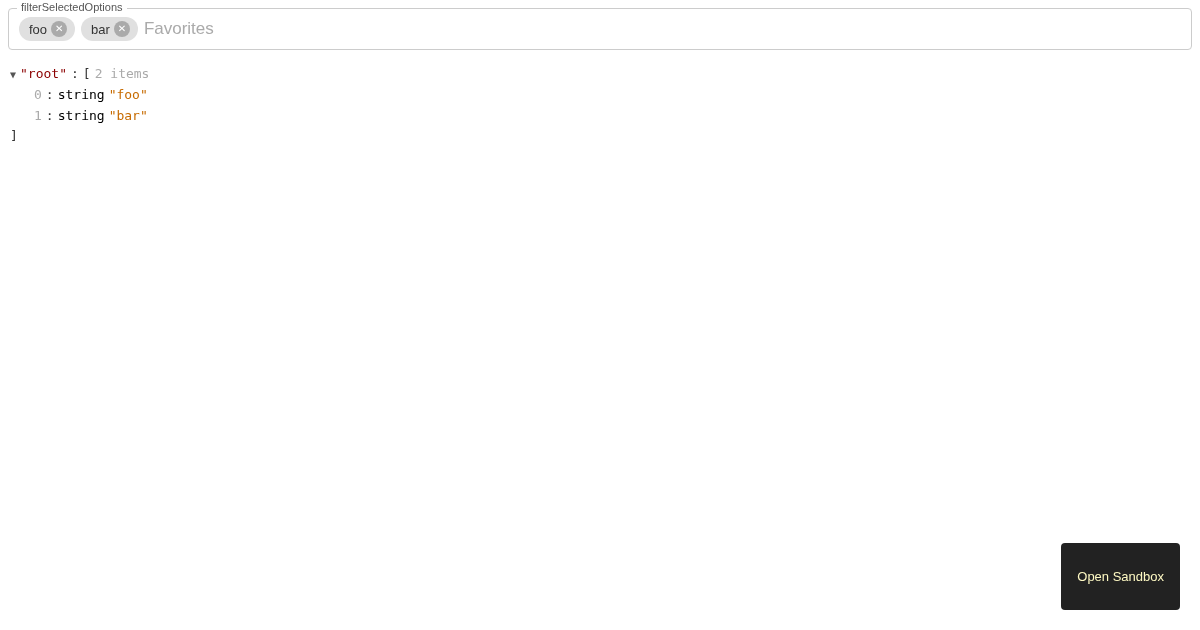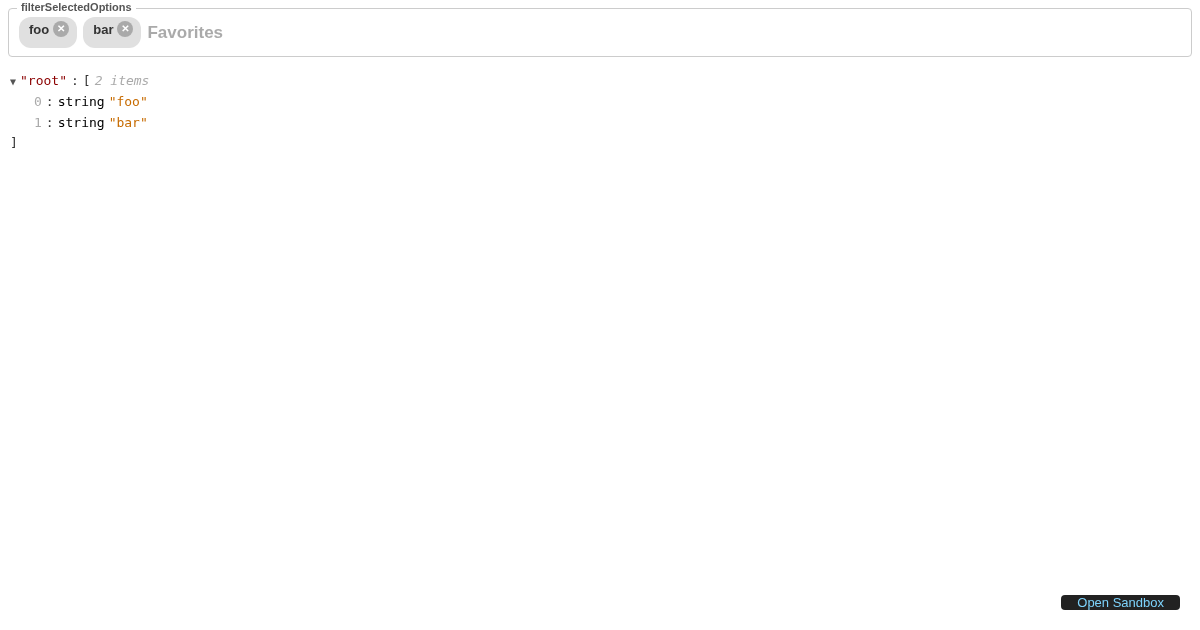--- a/index.html
+++ b/index.html
@@ -17,21 +17,20 @@
       overflow: hidden;
       position: relative;
     }
 
     .filter-section {
       border: 1px solid #cccccc;
       border-radius: 4px;
       margin: 8px;
       padding: 8px 10px;
       position: relative;
-      font-weight: bold;
     }
 
     .filter-legend {
       position: absolute;
       top: -8px;
       left: 8px;
       background: #ffffff;
       padding: 0 4px;
       font-size: 11px;
       color: #555555;
@@ -43,21 +42,21 @@
       gap: 6px;
       flex-wrap: wrap;
     }
 
     .tag {
       display: flex;
       align-items: center;
       gap: 4px;
       background: #e0e0e0;
       border-radius: 12px;
-      padding: 4px 8px 11px 10px;
+      padding: 4px 8px 4px 10px;
       font-size: 13px;
       color: #333333;
       justify-content: space-between;
     }
 
     .tag-close {
       display: inline-flex;
       align-items: center;
       justify-content: center;
       width: 16px;
@@ -99,21 +98,20 @@
     .json-key {
       color: #8b0000;
     }
 
     .json-punctuation {
       color: #333333;
     }
 
     .json-meta {
       color: #aaaaaa;
-      font-style: italic;
     }
 
     .json-index {
       color: #aaaaaa;
     }
 
     .json-type {
       color: #000000;
     }
 
@@ -124,24 +122,24 @@
     .json-indent {
       display: inline-block;
       width: 20px;
     }
 
     .open-sandbox-btn {
       position: absolute;
       bottom: 20px;
       right: 20px;
       background: #222222;
-      color: #7dd3fc;
+      color: #fef9c3;
       border: none;
       border-radius: 4px;
-      padding: 0 16px;
+      padding: 26px 16px;
       font-size: 13px;
       cursor: pointer;
     }
   </style>
 </head>
 <body>
 
 <div class="filter-section">
   <span class="filter-legend">filterSelectedOptions</span>
   <div class="filter-tags-row">

